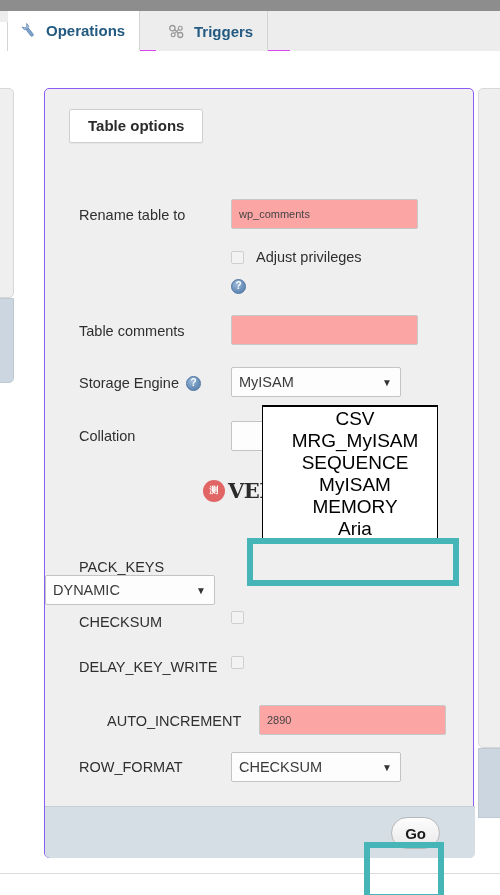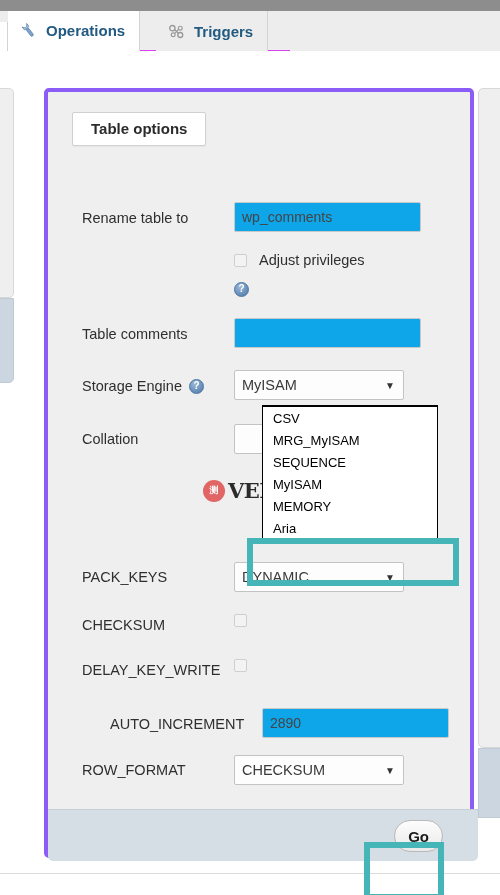--- a/index.html
+++ b/index.html
@@ -77,21 +77,21 @@
   }
   .panel-right-b {
     position: absolute; left: 478px; top: 697px; width: 40px; height: 70px;
     background: #ccd6e0; border: 1px solid #bfc9d4;
   }
 
   
   .fieldset {
     position: absolute; left: 44px; top: 37px; width: 430px; height: 770px;
     background: #efefef;
-    border: 4px solid #8b5cf6;
+    border: 1px solid #8b5cf6;
     border-radius: 5px;
   }
   .legend {
     position: absolute; left: 24px; top: 20px;
     background: #ffffff;
     border: 1px solid #d0d0d0;
     border-radius: 2px;
     padding: 7px 18px 8px 18px;
     font-size: 15px; font-weight: bold; color: #2b2b2b;
     z-index: 6;
@@ -111,22 +111,22 @@
     width: 186px; padding-left: 34px;
     font-size: 14.5px; color: #2f2f2f;
     display: flex; align-items: center; gap: 7px;
   }
   .ctl { flex: 1; position: relative; }
 
   input.txt {
     width: 187px; height: 30px;
     padding: 2px 7px;
     font-family: "Liberation Sans", sans-serif;
-    font-size: 14px; color: #444;
-    background: #0ea5e9;
+    font-size: 11px; color: #444;
+    background: #fca5a5;
     border: 1px solid #c8c8c8;
     border-radius: 2px;
   }
 
   .selbox {
     width: 170px; height: 30px;
     background: #fdfdfd;
     border: 1px solid #c3c3c3;
     border-radius: 2px;
     display: flex; align-items: center;
@@ -169,23 +169,24 @@
     width: 176px;
     background: #ffffff;
     border: 1px solid #000000;
     border-top: 2px solid #000000;
     z-index: 30;
     padding: 1px 0 0 0;
   }
   .dropopt {
     height: 22px; line-height: 22px;
     padding-left: 10px;
-    font-size: 13px; color: #000000;
+    font-size: 19px; color: #000000;
     white-space: nowrap;
     cursor: pointer;
+    text-align: center;
   }
   .dropopt.selected {
     background: #1e7fe8;
     color: #ffffff;
   }
 
   
   .hl-drop {
     position: absolute; left: 247px; top: 487px;
     width: 212px; height: 48px;
@@ -344,21 +345,21 @@
       <div class="row" style="top:276px; height:30px;">
         <div class="lbl">Collation</div>
         <div class="ctl">
           <div class="selbox">
             <span></span>
             <span class="caret">▼</span>
           </div>
         </div>
       </div>
 
-      <div class="row" style="top:414px; height:30px;">
+      <div class="row" style="top:414px; height:30px;flex-direction:column;">
         <div class="lbl">PACK_KEYS</div>
         <div class="ctl">
           <div class="selbox">
             <span>DYNAMIC</span>
             <span class="caret">▼</span>
           </div>
         </div>
       </div>
 
       <div class="row" style="top:466px; height:22px;">

